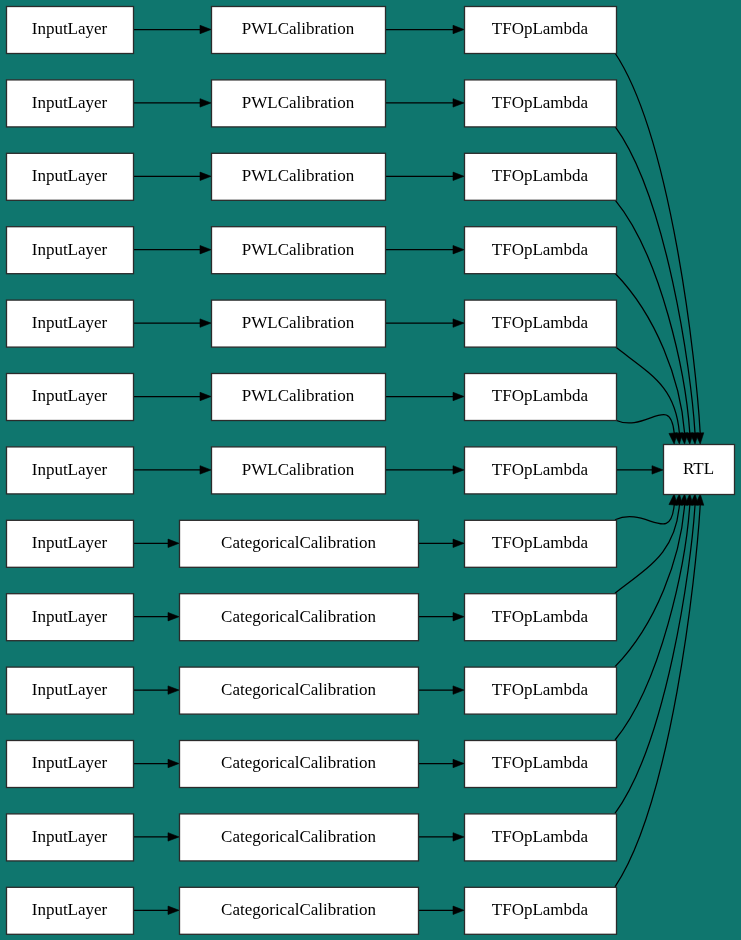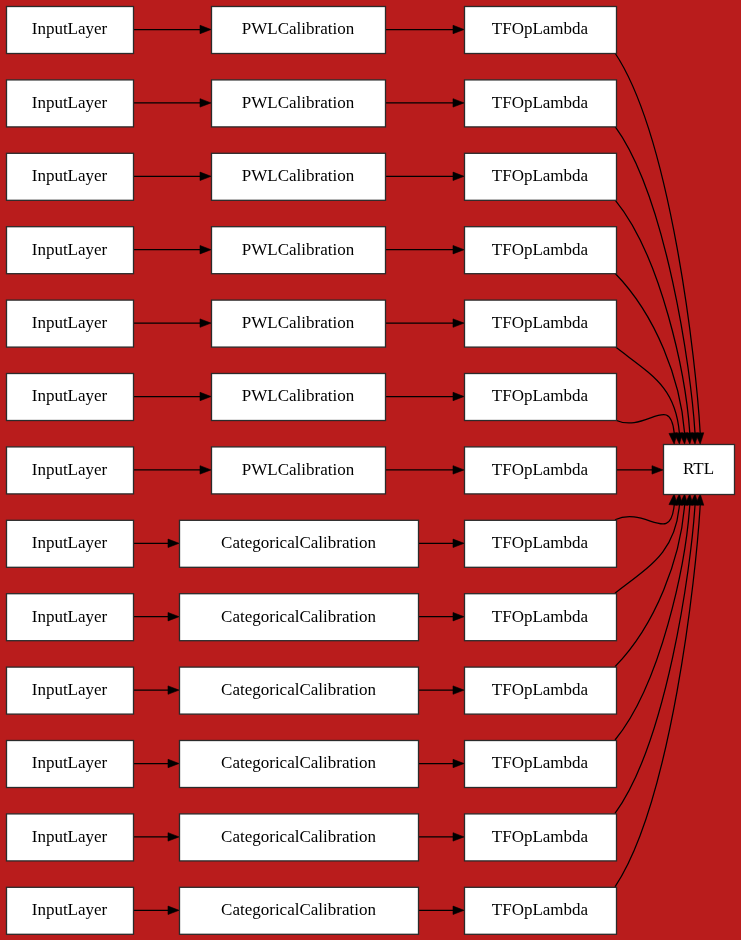--- a/index.html
+++ b/index.html
@@ -4,21 +4,21 @@
 <style>
   html, body {
     margin: 0;
     padding: 0;
     background: #ffffff;
   }
   #page {
     position: relative;
     width: 741px;
     height: 940px;
-    background: #b91c1c;
+    background: #0f766e;
     font-family: "Liberation Serif", "DejaVu Serif", serif;
     overflow: hidden;
   }
   #graph-svg {
     display: block;
     width: 741px;
     height: 940px;
   }
   .node-box {
     fill: #ffffff;

